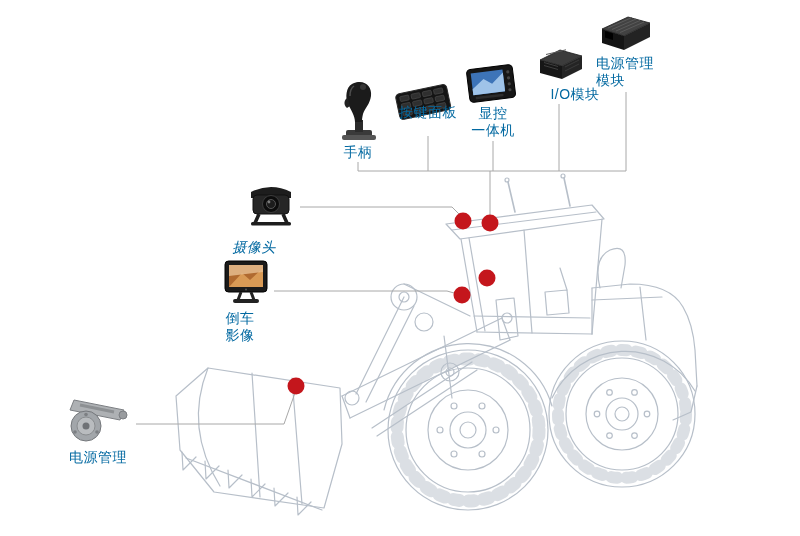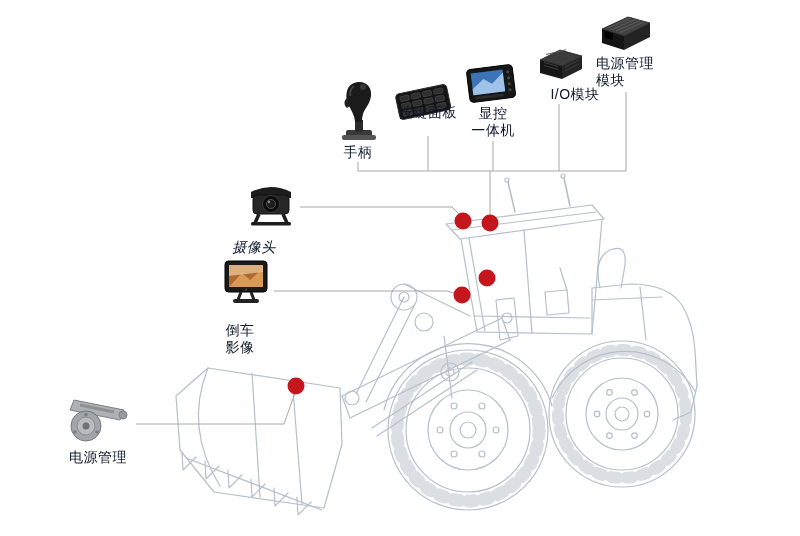--- a/index.html
+++ b/index.html
@@ -5,21 +5,21 @@
   * { margin: 0; padding: 0; box-sizing: border-box; }
   html, body { width: 800px; height: 536px; background: #ffffff; overflow: hidden; }
   body { font-family: "Liberation Sans", sans-serif; position: relative; }
   .stage { position: absolute; left: 0; top: 0; width: 800px; height: 536px; }
   .scene { position: absolute; left: 0; top: 0; }
   .comp { position: absolute; }
   .label {
     position: absolute;
     font-size: 14px;
     line-height: 17px;
-    color: #0f172a;
+    color: #0369a1;
     letter-spacing: 0.5px;
     text-align: center;
     white-space: pre-line;
   }
   .label.align-left { text-align: left; }
 </style>
 </head>
 <body>
 
 <div class="stage">
@@ -227,21 +227,21 @@
     <svg width="52" height="50" viewBox="0 0 52 50">
       <rect x="5" y="3" width="42" height="31" rx="3.5" fill="#1a1a1a" stroke="#000000"></rect>
       <rect x="9" y="7" width="34" height="22" fill="#b06a30"></rect>
       <path d="M9,29 L22,15 L30,22 L43,10 L43,29 Z" fill="#d99a55"></path>
       <path d="M9,7 L43,7 L43,14 L9,18 Z" fill="#e8c193" opacity="0.8"></path>
       <circle cx="26" cy="31.5" r="1" fill="#555555"></circle>
       <path d="M21,34 L18,42 M31,34 L34,42" stroke="#222222" stroke-width="3"></path>
       <rect x="13" y="41" width="26" height="4" rx="2" fill="#222222"></rect>
     </svg>
   </div>
-  <div class="label" style="left:216px; top:310px; width:48px;margin-top:12px;">倒车
+  <div class="label" style="left:216px; top:310px; width:48px;">倒车
 影像</div>
 
   <div class="comp" style="left:60px; top:394px;">
     <svg width="74" height="52" viewBox="0 0 74 52">
       <path d="M14,6 L64,16 L60,26 L10,16 Z" fill="#aeb1b4" stroke="#7c7f83"></path>
       <path d="M20,11 L54,18" stroke="#8d9093" stroke-width="3" fill="none"></path>
       <circle cx="63" cy="21" r="4" fill="#999c9f" stroke="#7c7f83"></circle>
       <circle cx="26" cy="32" r="15" fill="#a2a6aa" stroke="#74777b"></circle>
       <circle cx="26" cy="32" r="9" fill="#b9bcbf" stroke="#8a8d90"></circle>
       <circle cx="26" cy="32" r="3.5" fill="#6f7276"></circle>

